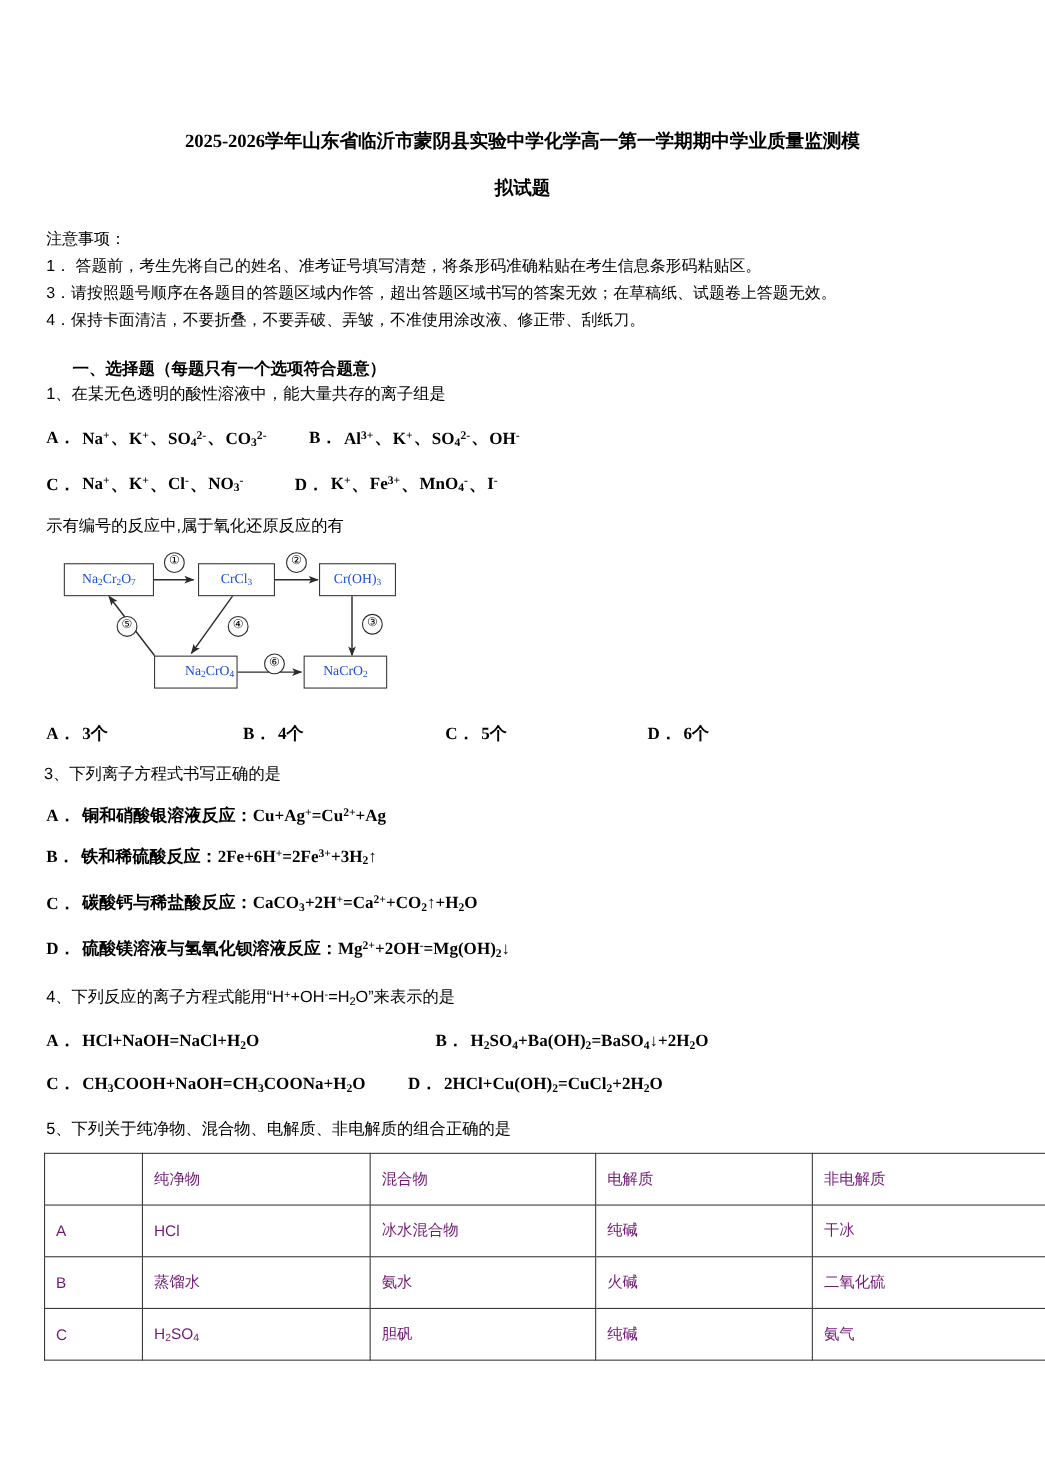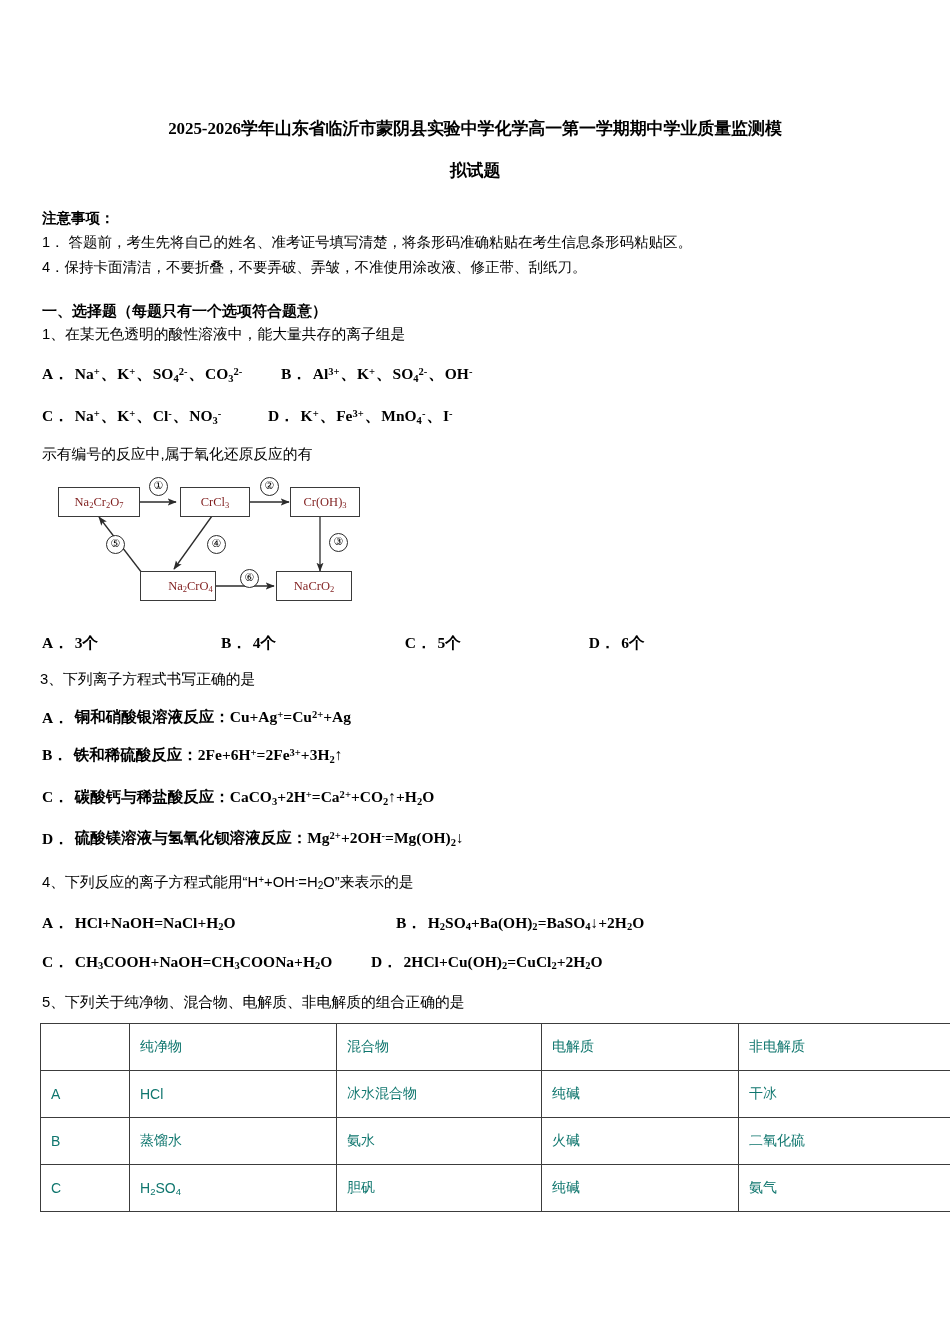--- a/index.html
+++ b/index.html
@@ -41,32 +41,32 @@
 
   
   .notice {
     padding: 0 42px;
     margin-top: 14px;
   }
   .notice-head {
     font-size: 14.5px;
     line-height: 24px;
     font-family: "Liberation Sans", "DejaVu Sans", sans-serif;
-    font-weight: 700;
+    font-weight: 400;
   }
   .notice-item {
     font-size: 14.5px;
     line-height: 24.5px;
     font-family: "Liberation Sans", "DejaVu Sans", sans-serif;
     white-space: nowrap;
   }
 
   
   .section-head {
-    padding: 0 42px;
+    padding: 0 66px;
     margin-top: 20px;
     font-size: 15px;
     line-height: 23px;
     font-family: "Liberation Sans", "DejaVu Sans", sans-serif;
     font-weight: bold;
   }
   .q-stem {
     padding: 0 42px;
     font-size: 14.8px;
     line-height: 24px;
@@ -114,21 +114,21 @@
   .dbox {
     position: absolute;
     border: 1.4px solid #3a3a3a;
     background: #fff;
     box-sizing: border-box;
     font-family: "Liberation Serif", "DejaVu Serif", serif;
     font-size: 12.5px;
     display: flex;
     align-items: center;
     justify-content: center;
-    color: #7f1d1d;
+    color: #1d4ed8;
     white-space: nowrap;
   }
   .dnum {
     position: absolute;
     width: 17px;
     height: 17px;
     border: 1.3px solid #2b2b2b;
     border-radius: 50%;
     font-family: "Liberation Serif", "DejaVu Serif", serif;
     font-size: 11px;
@@ -155,21 +155,21 @@
     width: 857px;
     table-layout: fixed;
   }
   table.qtable td {
     border: 1.2px solid #3c3c3c;
     height: 46px;
     padding: 0 0 0 10px;
     vertical-align: middle;
     font-family: "Liberation Sans", "DejaVu Sans", sans-serif;
     font-size: 14px;
-    color: #0f766e;
+    color: #701a75;
   }
   table.qtable td.c0 { width: 78px; }
   table.qtable td.c1 { width: 196px; }
   table.qtable td.c2 { width: 194px; }
   table.qtable td.c3 { width: 186px; }
   table.qtable td.c4 { width: 203px; }
   .rowlabel { font-family: "Liberation Serif", "DejaVu Serif", serif; font-size: 14.5px; }
   .chem { font-family: "Liberation Serif", "DejaVu Serif", serif; font-size: 14.5px; }
 </style>
 </head>
@@ -178,20 +178,21 @@
 <div class="page">
 
   <h1 class="title">
     <span class="title-line1">2025-2026学年山东省临沂市蒙阴县实验中学化学高一第一学期期中学业质量监测模</span>
     <span class="title-line2">拟试题</span>
   </h1>
 
   <div class="notice">
     <div class="notice-head">注意事项：</div>
     <div class="notice-item">1．  答题前，考生先将自己的姓名、准考证号填写清楚，将条形码准确粘贴在考生信息条形码粘贴区。</div>
+    <div class="notice-item">3．请按照题号顺序在各题目的答题区域内作答，超出答题区域书写的答案无效；在草稿纸、试题卷上答题无效。</div>
     <div class="notice-item">4．保持卡面清洁，不要折叠，不要弄破、弄皱，不准使用涂改液、修正带、刮纸刀。</div>
   </div>
 
   <div class="section-head">一、选择题（每题只有一个选项符合题意）</div>
 
   <div class="q-stem">
     <span>1、</span><span>在某无色透明的酸性溶液中，能大量共存的离子组是</span>
   </div>
   <div class="opt-row" style="margin-top:8px;">
     <span class="opt" style="width:235px;">

